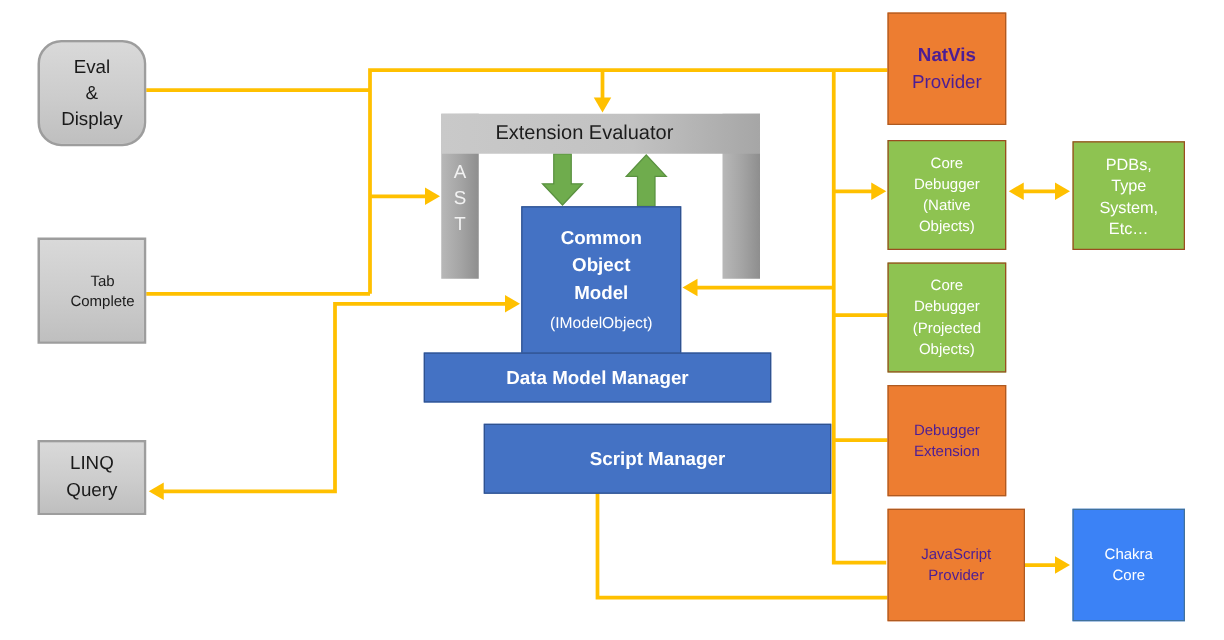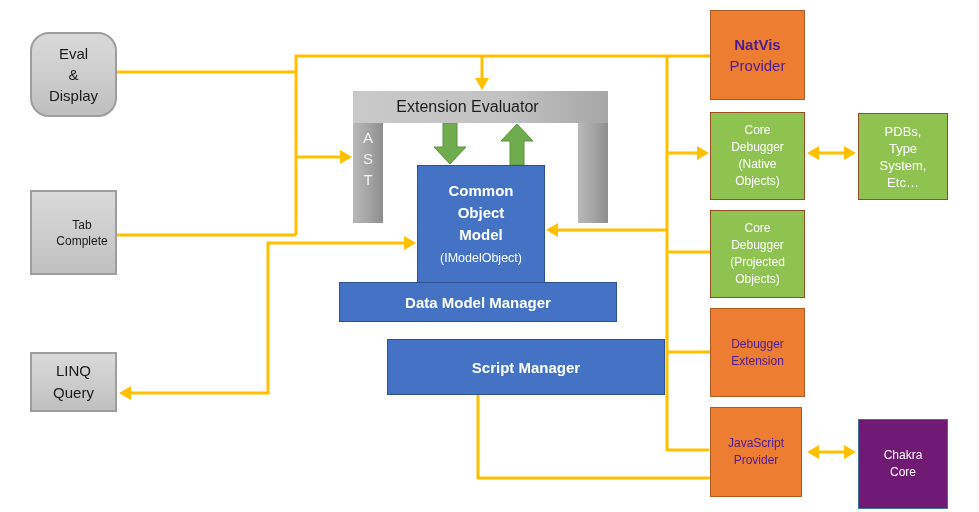--- a/index.html
+++ b/index.html
@@ -32,21 +32,21 @@
     color:#f2f2f2;font-size:15px;line-height:21px;z-index:9;
   }
   
   .bluebox{
     background:#4472C4;border:1.5px solid #2F528F;color:#ffffff;font-weight:bold;
   }
   .com-sub{font-weight:normal;font-size:12.5px;margin-top:1px;}
   
   .orangebox{background:#ED7D31;border:1.5px solid #AE5A21;color:#4c1d95;}
   .greenbox{background:#8EC351;border:1.5px solid #9A4D20;color:#ffffff;}
-  .ltbluebox{background:#701a75;border:1.5px solid #41719C;color:#ffffff;margin-top:12px;}
+  .ltbluebox{background:#3b82f6;border:1.5px solid #41719C;color:#ffffff;}
   .wires{position:absolute;left:0;top:0;z-index:5;pointer-events:none;}
   .wires path{stroke:#FFC000;stroke-width:3;fill:none;}
   .wires .head{fill:#FFC000;stroke:none;}
   .wires .garrow{fill:#6FAC4D;stroke:#5a9140;stroke-width:1;}
 </style>
 </head>
 <body>
 
 <div class="stage">
 
@@ -140,21 +140,21 @@
   <div class="box greenbox" style="left:710px;top:210px;width:95px;height:88px;font-size:12px;line-height:17px;">
     <span class="pre">Core
 Debugger
 (Projected
 Objects)</span>
   </div>
   <div class="box orangebox" style="left:710px;top:308px;width:95px;height:89px;font-size:12px;line-height:17px;">
     <span class="pre">Debugger
 Extension</span>
   </div>
-  <div class="box orangebox" style="left:710px;top:407px;width:92px;height:90px;font-size:12px;line-height:17px;">
+  <div class="box orangebox" style="left:710px;top:407px;width:110px;height:90px;font-size:12px;line-height:17px;">
     <span class="pre">JavaScript
 Provider</span>
   </div>
 
   <div class="box greenbox" style="left:858px;top:113px;width:90px;height:87px;font-size:13px;line-height:17px;">
     <span class="pre">PDBs,
 Type
 System,
 Etc…</span>
   </div>

